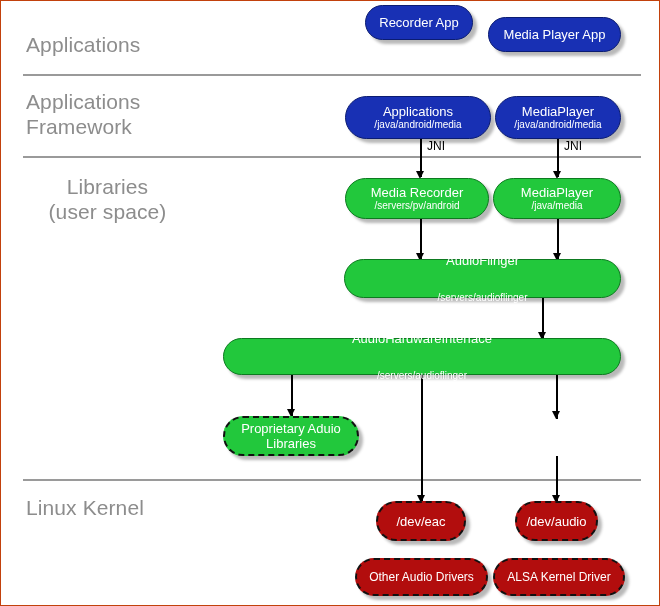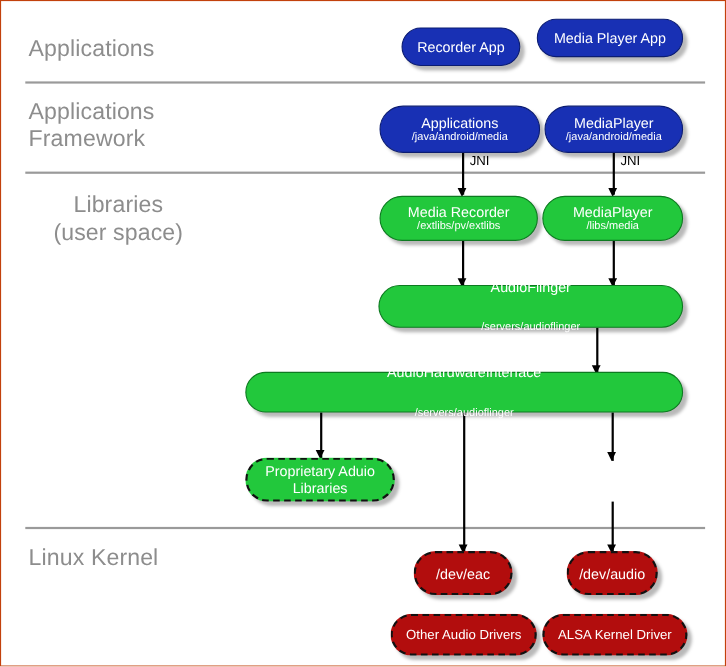--- a/index.html
+++ b/index.html
@@ -123,46 +123,46 @@
 
   <div class="conn" style="left:420px;top:374px;height:128px;"></div>
   <div class="arrowhead" style="left:416px;top:494px;"></div>
 
   <div class="conn" style="left:555px;top:374px;height:44px;"></div>
   <div class="arrowhead" style="left:551px;top:410px;"></div>
 
   <div class="conn" style="left:555px;top:455px;height:47px;"></div>
   <div class="arrowhead" style="left:551px;top:494px;"></div>
 
-  <div class="node blue" style="left:364px;top:24px;width:108px;height:35px;">
+  <div class="node blue" style="left:364px;top:4px;width:108px;height:35px;">
     <span class="t1">Recorder App</span>
   </div>
 
   <div class="node blue" style="left:487px;top:16px;width:133px;height:35px;">
     <span class="t1">Media Player App</span>
   </div>
 
   <div class="node blue" style="left:344px;top:95px;width:146px;height:43px;">
     <span class="t1">Applications</span>
     <span class="t2">/java/android/media</span>
   </div>
 
   <div class="node blue" style="left:494px;top:95px;width:126px;height:43px;">
     <span class="t1">MediaPlayer</span>
     <span class="t2">/java/android/media</span>
   </div>
 
   <div class="node green" style="left:344px;top:177px;width:144px;height:41px;">
     <span class="t1">Media Recorder</span>
-    <span class="t2">/extlibs/pv/extlibs</span>
+    <span class="t2">/servers/pv/android</span>
   </div>
 
   <div class="node green" style="left:492px;top:177px;width:128px;height:41px;">
     <span class="t1">MediaPlayer</span>
-    <span class="t2">/libs/media</span>
+    <span class="t2">/java/media</span>
   </div>
 
   <div class="node green" style="left:343px;top:258px;width:277px;height:39px;gap:24px;">
     <span class="t1">AudioFlinger</span>
     <span class="t2">/servers/audioflinger</span>
   </div>
 
   <div class="node green" style="left:222px;top:337px;width:398px;height:37px;gap:24px;">
     <span class="t1">AudioHardwareInterface</span>
     <span class="t2">/servers/audioflinger</span>

